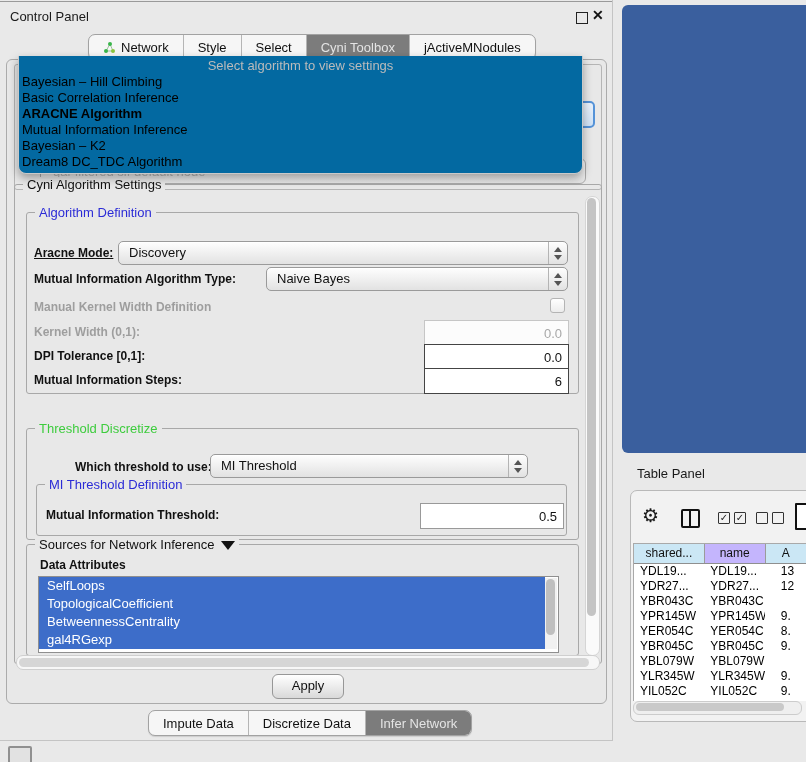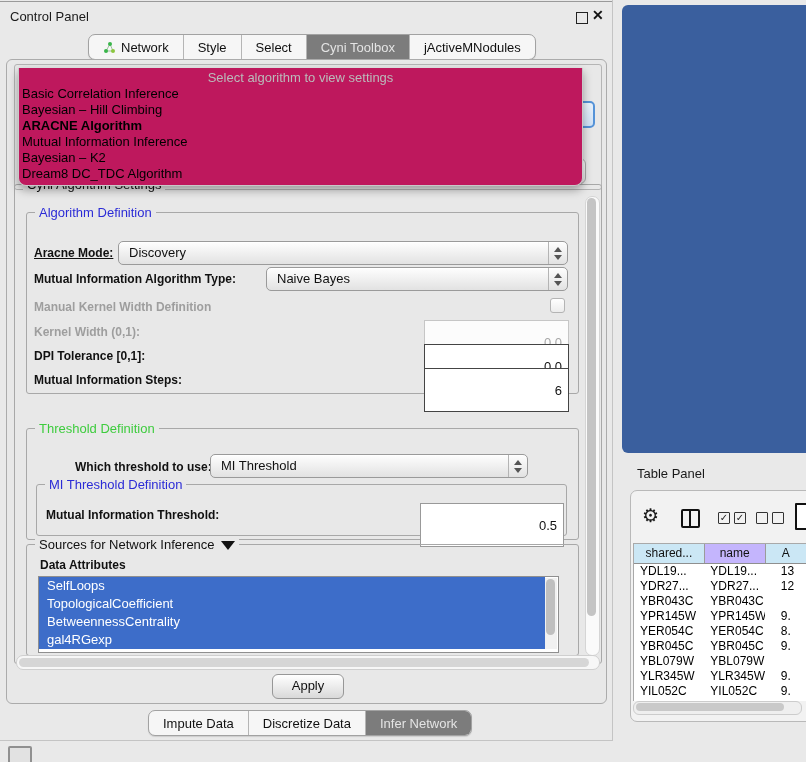--- a/index.html
+++ b/index.html
@@ -25,21 +25,21 @@
   #main-panel{left:6px;top:59px;width:599px;height:643px;background:#E8E8E8;
     border:1px solid #ABABAB;border-radius:6px;}
   
   #bg-group{left:14px;top:64px;width:586px;height:124px;border:1px solid #B5B5B5;border-radius:3px;}
   #bg-stepper{left:576px;top:101px;width:15px;height:23px;border:2px solid #5593D8;border-radius:5px;
     background:linear-gradient(#EAF2FB,#CFE1F5);}
   #bg-combo{left:40px;top:158px;width:546px;height:26px;border:1px solid #ABABAB;border-radius:6px;
     background:linear-gradient(#FDFDFD,#E6E6E6);font-size:13px;color:#B9B9B9;line-height:26px;
     padding-left:12px;box-sizing:border-box;}
   
-  #algo-popup{left:18px;top:68px;width:563px;height:117px;background:#be185d;
+  #algo-popup{left:18px;top:56px;width:563px;height:117px;background:#0369a1;
     border:1px solid #C9C9C9;border-top:none;border-radius:0 0 8px 8px;
     box-shadow:0 4px 10px rgba(0,0,0,.35);z-index:60;}
   #algo-popup .hint{text-align:center;color:#BBBBBB;font-size:13px;padding-top:2px;height:16px;}
   #algo-popup .item{font-size:13px;color:#000;height:16px;line-height:16px;padding-left:3px;}
   #algo-popup .item.bold{font-weight:bold;}
   
   .group{border:1px solid #A8A8A8;border-radius:3px;}
   .legend{position:absolute;top:-8px;left:8px;background:#E8E8E8;padding:0 4px;font-size:13px;color:#111;white-space:nowrap;}
   .legend.blue{color:#2B2BD6;}
   .legend.green{color:#3ECC3E;}
@@ -51,21 +51,21 @@
     height:24px;box-sizing:border-box;font-size:13px;color:#111;line-height:22px;padding-left:10px;
     box-shadow:inset 0 1px 0 rgba(255,255,255,.7);}
   .stepper{position:absolute;right:0;top:0;bottom:0;width:18px;border-left:1px solid #B4B4B4;
     display:flex;flex-direction:column;align-items:center;justify-content:center;gap:3px;}
   .tri-up{width:0;height:0;border-left:4px solid transparent;border-right:4px solid transparent;border-bottom:5px solid #555;}
   .tri-dn{width:0;height:0;border-left:4px solid transparent;border-right:4px solid transparent;border-top:5px solid #555;}
   .tri-right{display:inline-block;width:0;height:0;border-top:6px solid transparent;border-bottom:6px solid transparent;border-left:9px solid #111;margin-left:8px;vertical-align:-1px;}
   .tri-down{display:inline-block;width:0;height:0;border-left:7px solid transparent;border-right:7px solid transparent;border-top:9px solid #111;margin-left:6px;vertical-align:-1px;}
   
   .tfield{position:absolute;height:20px;background:#FFF;border:1px solid #444;font-size:13px;
-    color:#111;text-align:right;padding:11px 6px;box-sizing:content-box;
+    color:#111;text-align:right;padding:2px 6px;box-sizing:content-box;
     font-family:"Liberation Sans",sans-serif;}
   .tfield.dis{border:1px solid #C6C6C6;color:#A8A8A8;background:#FCFCFC;}
   .tfield.soft{border:1px solid #999;}
   .checkbox{width:13px;height:13px;border:1px solid #B4B4B4;border-radius:3px;
     background:linear-gradient(#FFF,#ECECEC);}
   
   #attr-list{left:38px;top:576px;width:519px;height:75px;background:#FFF;border:1px solid #8F8F8F;overflow:hidden;}
   .attr-item{height:18px;line-height:18px;background:#3D6DC9;color:#FFF;font-size:13px;padding-left:8px;
     width:calc(100% - 21px);}
   #attr-vscroll{position:absolute;right:1px;top:1px;width:12px;height:71px;background:#F1F1F1;}
@@ -138,22 +138,22 @@
 
   <div class="abs" id="main-panel"></div>
 
   <div class="abs" id="bg-group"></div>
   <div class="abs" id="bg-stepper"></div>
   <div class="abs" id="bg-combo">gal-filtered sif default node</div>
 
   <div class="abs" id="algo-popup">
     <div class="hint">Select algorithm to view settings</div>
     <div id="algo-popup-list">
+        <div class="item">Bayesian – Hill Climbing</div>
         <div class="item">Basic Correlation Inference</div>
-        <div class="item">Bayesian – Hill Climbing</div>
         <div class="item bold">ARACNE Algorithm</div>
         <div class="item">Mutual Information Inference</div>
         <div class="item">Bayesian – K2</div>
         <div class="item">Dream8 DC_TDC Algorithm</div>
       </div>
   </div>
 
   <div class="abs group" style="left:14px;top:184px;width:586px;height:478px;">
     <span class="legend">Cyni Algorithm Settings</span>
   </div>
@@ -181,21 +181,21 @@
   <div class="abs checkbox" style="left:550px;top:298px;"></div>
   <div class="abs lbl dis" style="left:34px;top:325px;">Kernel Width (0,1):</div>
   <input class="tfield dis" style="left: 424px; top: 320px; width: 131px;" readonly="" value="0.0">
   <div class="abs lbl" style="left:34px;top:349px;">DPI Tolerance [0,1]:</div>
   <input class="tfield" style="left: 424px; top: 344px; width: 131px;" value="0.0">
   <div class="abs lbl" style="left:34px;top:373px;">Mutual Information Steps:</div>
   <input class="tfield" style="left: 424px; top: 368px; width: 131px;" value="6">
 
 
   <div class="abs group" style="left:26px;top:428px;width:551px;height:110px;">
-    <span class="legend green">Threshold Definition</span>
+    <span class="legend green">Threshold Discretize</span>
   </div>
   <div class="abs lbl" style="left:75px;top:460px;">Which threshold to use:</div>
   <div class="abs combo" style="left:210px;top:454px;width:318px;">
     <span>MI Threshold</span>
     <span class="stepper">
         <span class="tri-up"></span>
         <span class="tri-dn"></span>
       </span>
   </div>
   <div class="abs group" style="left:36px;top:484px;width:529px;height:50px;">

